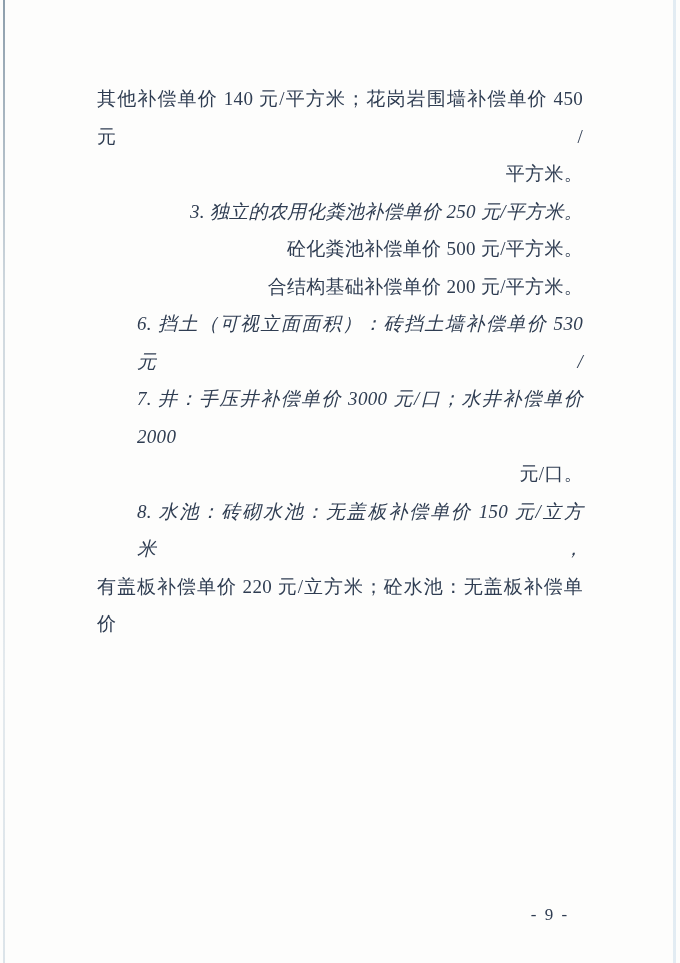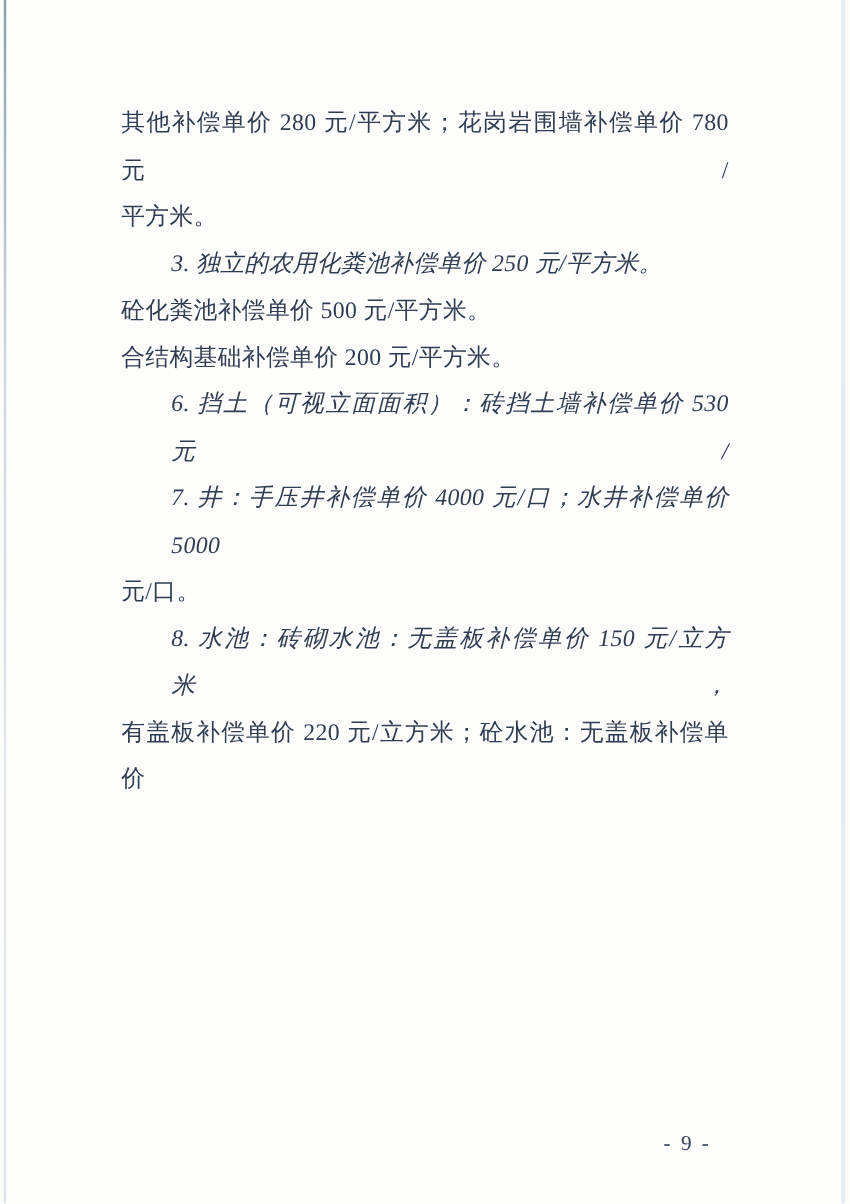--- a/index.html
+++ b/index.html
@@ -46,21 +46,21 @@
   .text-block{
     position:absolute;
     left:97px;
     top:80px;
     width:486px;
     font-size:19px;
     line-height:37.5px;
     letter-spacing:0.3px;
   }
   .line{
-    text-align:left;
+    text-align:right;
     white-space:normal;
   }
   .line.just{
     text-align:justify;
     text-align-last:justify;
   }
   .line.ind{
     padding-left:40px;
     font-style:italic;
   }
@@ -76,26 +76,26 @@
   }
 </style>
 </head>
 <body>
 
 <div class="page">
   <div class="edge-left"></div>
   <div class="edge-right"></div>
 
   <div class="text-block">
-      <div class="line just">其他补偿单价 280 元/平方米；花岗岩围墙补偿单价 780 元/</div>
+      <div class="line just">其他补偿单价 140 元/平方米；花岗岩围墙补偿单价 450 元/</div>
       <div class="line">平方米。</div>
       <div class="line ind">3. 独立的农用化粪池补偿单价 250 元/平方米。</div>
       <div class="line">砼化粪池补偿单价 500 元/平方米。</div>
       <div class="line">合结构基础补偿单价 200 元/平方米。</div>
       <div class="line ind just">6. 挡土（可视立面面积）：砖挡土墙补偿单价 530 元/</div>
-      <div class="line ind just">7. 井：手压井补偿单价 4000 元/口；水井补偿单价 5000</div>
+      <div class="line ind just">7. 井：手压井补偿单价 3000 元/口；水井补偿单价 2000</div>
       <div class="line">元/口。</div>
       <div class="line ind just">8. 水池：砖砌水池：无盖板补偿单价 150 元/立方米，</div>
       <div class="line just">有盖板补偿单价 220 元/立方米；砼水池：无盖板补偿单价</div>
     </div>
 
   <div class="page-number">- 9 -</div>
 </div>
 
 </body></html>

